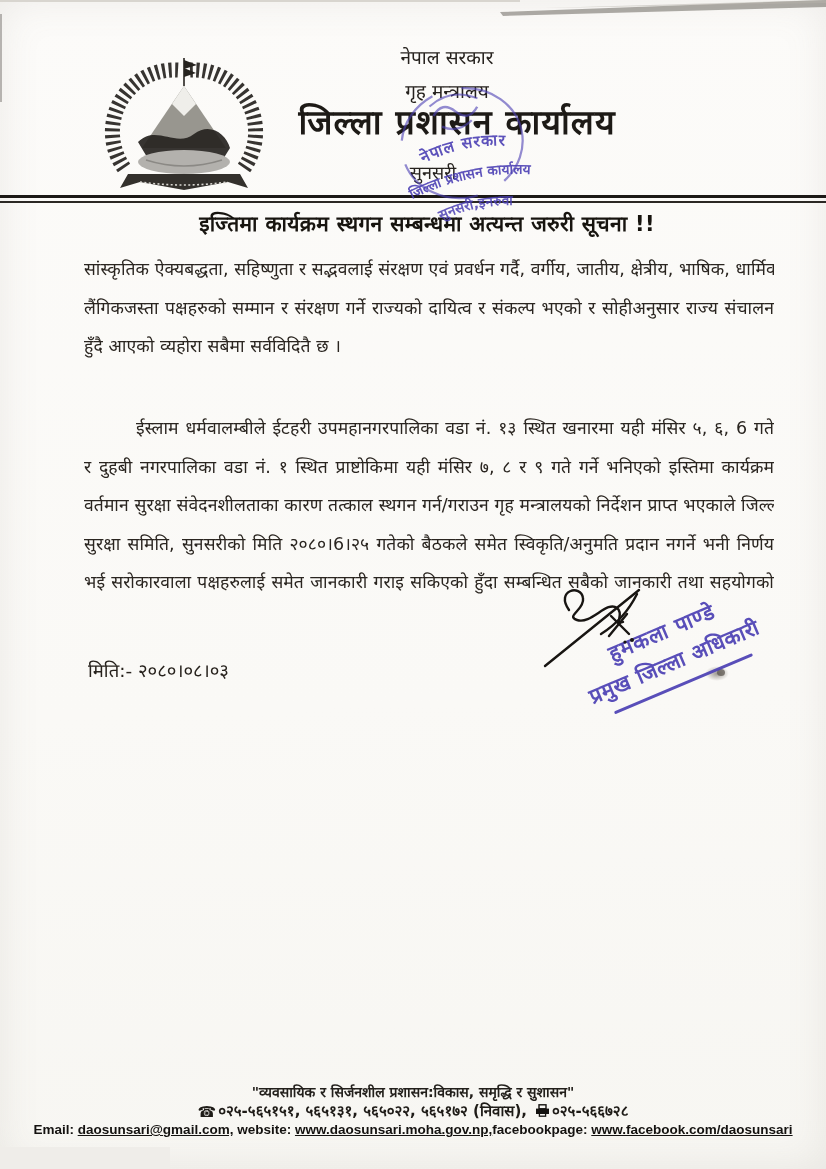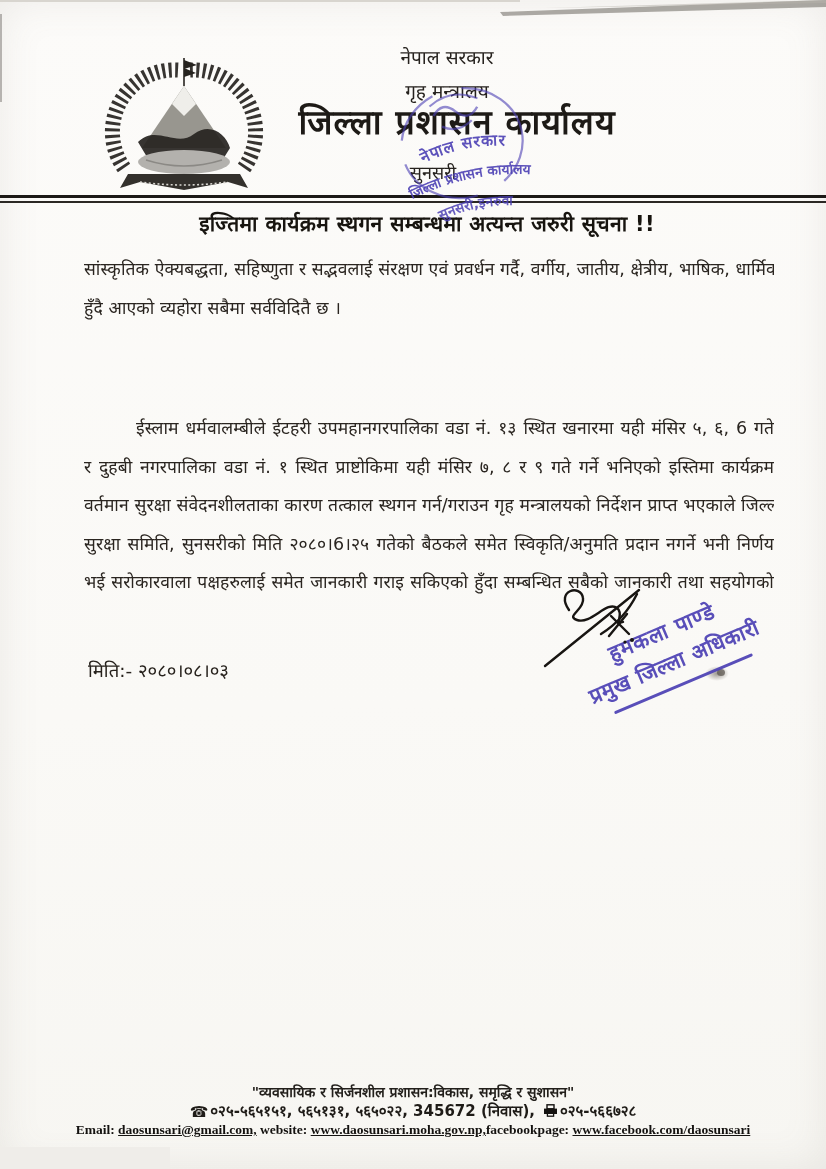--- a/index.html
+++ b/index.html
@@ -44,21 +44,21 @@
   .stamp2 .s2-name{font-size:21px;letter-spacing:1px;}
   .stamp2 .s2-desig{font-size:21px;letter-spacing:.5px;margin-top:4px;}
   .stamp2 .s2-line{width:150px;height:3px;background:#4c40b4;margin:9px auto 0 auto;border-radius:2px;}
   .smudge{left:705px;top:666px;width:24px;height:15px;border-radius:50%;
           background:radial-gradient(ellipse at center,#7d7870 0%,rgba(125,120,112,0) 70%);opacity:.75;}
   .smudge2{left:717px;top:669px;width:8px;height:7px;border-radius:50%;background:#565049;opacity:.7;}
   
   .f-motto{top:1082px;left:0;right:0;text-align:center;font-size:14px;font-weight:600;color:#221f1b;}
   .f-phone{top:1100px;left:0;right:0;text-align:center;font-size:15px;font-weight:600;color:#1e1b17;white-space:nowrap;}
   .f-contact{top:1122px;left:0;right:0;text-align:center;font-size:13.5px;font-weight:700;
-             font-family:Liberation Serif, serif;color:#141210;white-space:nowrap;}
+             font-family:Liberation Sans, sans-serif;color:#141210;white-space:nowrap;}
   .f-contact .lnk{text-decoration:underline;}
   .glyph{display:inline-block;vertical-align:-1px;}
   .fax-svg{display:inline-block;vertical-align:-1px;margin:0 2px 0 8px;}
   .phone-glyph{margin-right:2px;}
 </style>
 </head>
 <body>
 
 <div class="page">
 
@@ -113,20 +113,21 @@
     </text>
   </svg>
 
   <div class="abs rule1"></div>
   <div class="abs rule2"></div>
 
   <div class="abs title">इज्तिमा कार्यक्रम स्थगन सम्बन्धमा अत्यन्त जरुरी सूचना !!</div>
 
   <div class="abs para para1">
     <div class="bline">सांस्कृतिक ऐक्यबद्धता, सहिष्णुता र सद्भवलाई संरक्षण एवं प्रवर्धन गर्दै, वर्गीय, जातीय, क्षेत्रीय, भाषिक, धार्मिक तथा</div>
+    <div class="bline">लैंगिकजस्ता पक्षहरुको सम्मान र संरक्षण गर्ने राज्यको दायित्व र संकल्प भएको र सोहीअनुसार राज्य संचालन</div>
     <div class="bline last">हुँदै आएको व्यहोरा सबैमा सर्वविदितै  छ ।</div>
   </div>
 
   <div class="abs para para2">
     <div class="bline first">ईस्लाम धर्मवालम्बीले ईटहरी उपमहानगरपालिका वडा नं. १३ स्थित खनारमा यही मंसिर ५, ६, 6 गते</div>
     <div class="bline">र दुहबी नगरपालिका वडा नं. १ स्थित प्राष्टोकिमा यही मंसिर ७, ८ र ९ गते गर्ने भनिएको इस्तिमा कार्यक्रम</div>
     <div class="bline">वर्तमान सुरक्षा संवेदनशीलताका कारण तत्काल स्थगन गर्न/गराउन गृह मन्त्रालयको निर्देशन प्राप्त भएकाले जिल्ला</div>
     <div class="bline">सुरक्षा समिति, सुनसरीको मिति २०८०।6।२५ गतेको बैठकले समेत स्विकृति/अनुमति प्रदान नगर्ने भनी निर्णय</div>
     <div class="bline">भई सरोकारवाला पक्षहरुलाई समेत जानकारी गराइ सकिएको हुँदा सम्बन्धित सबैको जानकारी तथा सहयोगको</div>
   </div>
@@ -149,21 +150,21 @@
     <div class="s2-name">हुमकला पाण्डे</div>
     <div class="s2-desig">प्रमुख जिल्ला अधिकारी</div>
     <div class="s2-line"></div>
   </div>
   <div class="abs smudge"></div>
   <div class="abs smudge2"></div>
 
   <div class="abs f-motto">"व्यवसायिक र सिर्जनशील प्रशासन:विकास, समृद्धि र सुशासन"</div>
 
   <div class="abs f-phone">
-    <span class="glyph phone-glyph">☎</span><span>०२५-५६५१५१, ५६५१३१, ५६५०२२, 345672 (निवास),</span><svg class="fax-svg" width="15" height="13" viewBox="0 0 15 13">
+    <span class="glyph phone-glyph">☎</span><span>०२५-५६५१५१, ५६५१३१, ५६५०२२, ५६५१७२ (निवास),</span><svg class="fax-svg" width="15" height="13" viewBox="0 0 15 13">
         <rect x="4" y="0.8" width="7" height="4" fill="none" stroke="#141210" stroke-width="1.4"></rect>
         <rect x="1" y="4.6" width="13" height="5.4" fill="#141210"></rect>
         <rect x="4.4" y="9.2" width="6.2" height="3" fill="none" stroke="#141210" stroke-width="1.3"></rect>
       </svg><span>०२५-५६६७२८</span>
   </div>
 
   <div class="abs f-contact">
     <span>Email:</span>
     <span class="lnk">daosunsari@gmail.com,</span>
     <span>website:</span>

